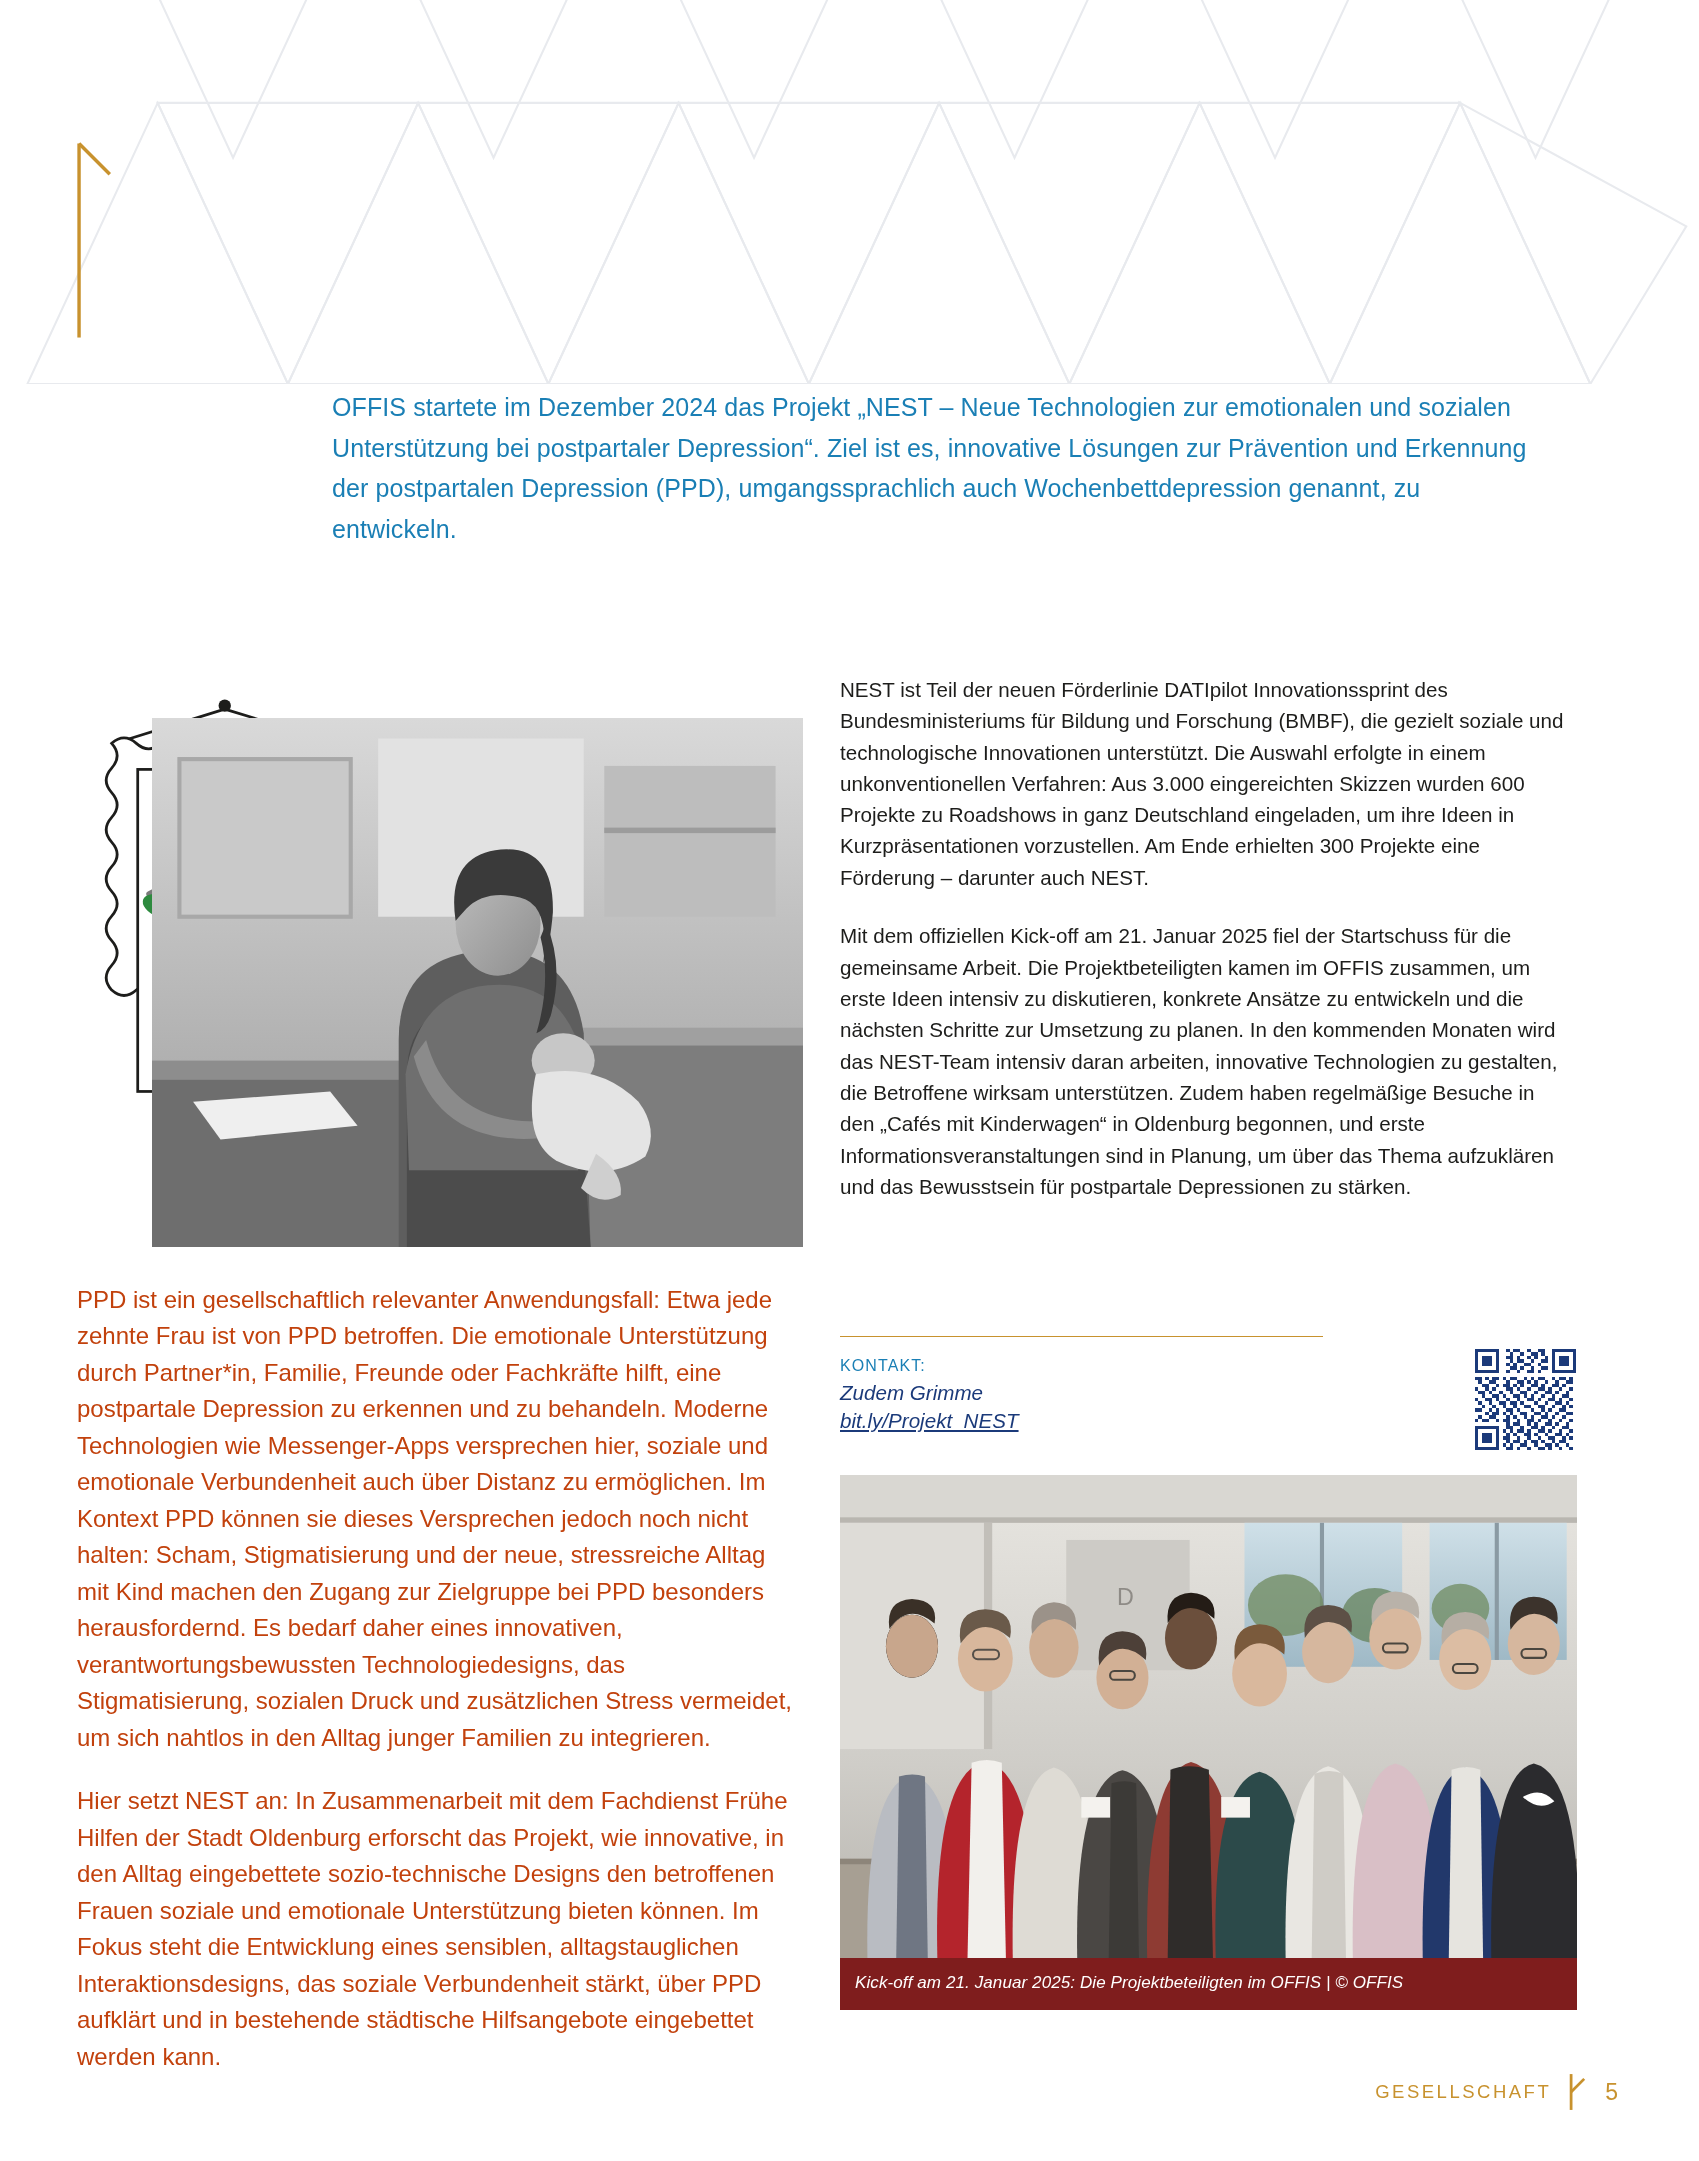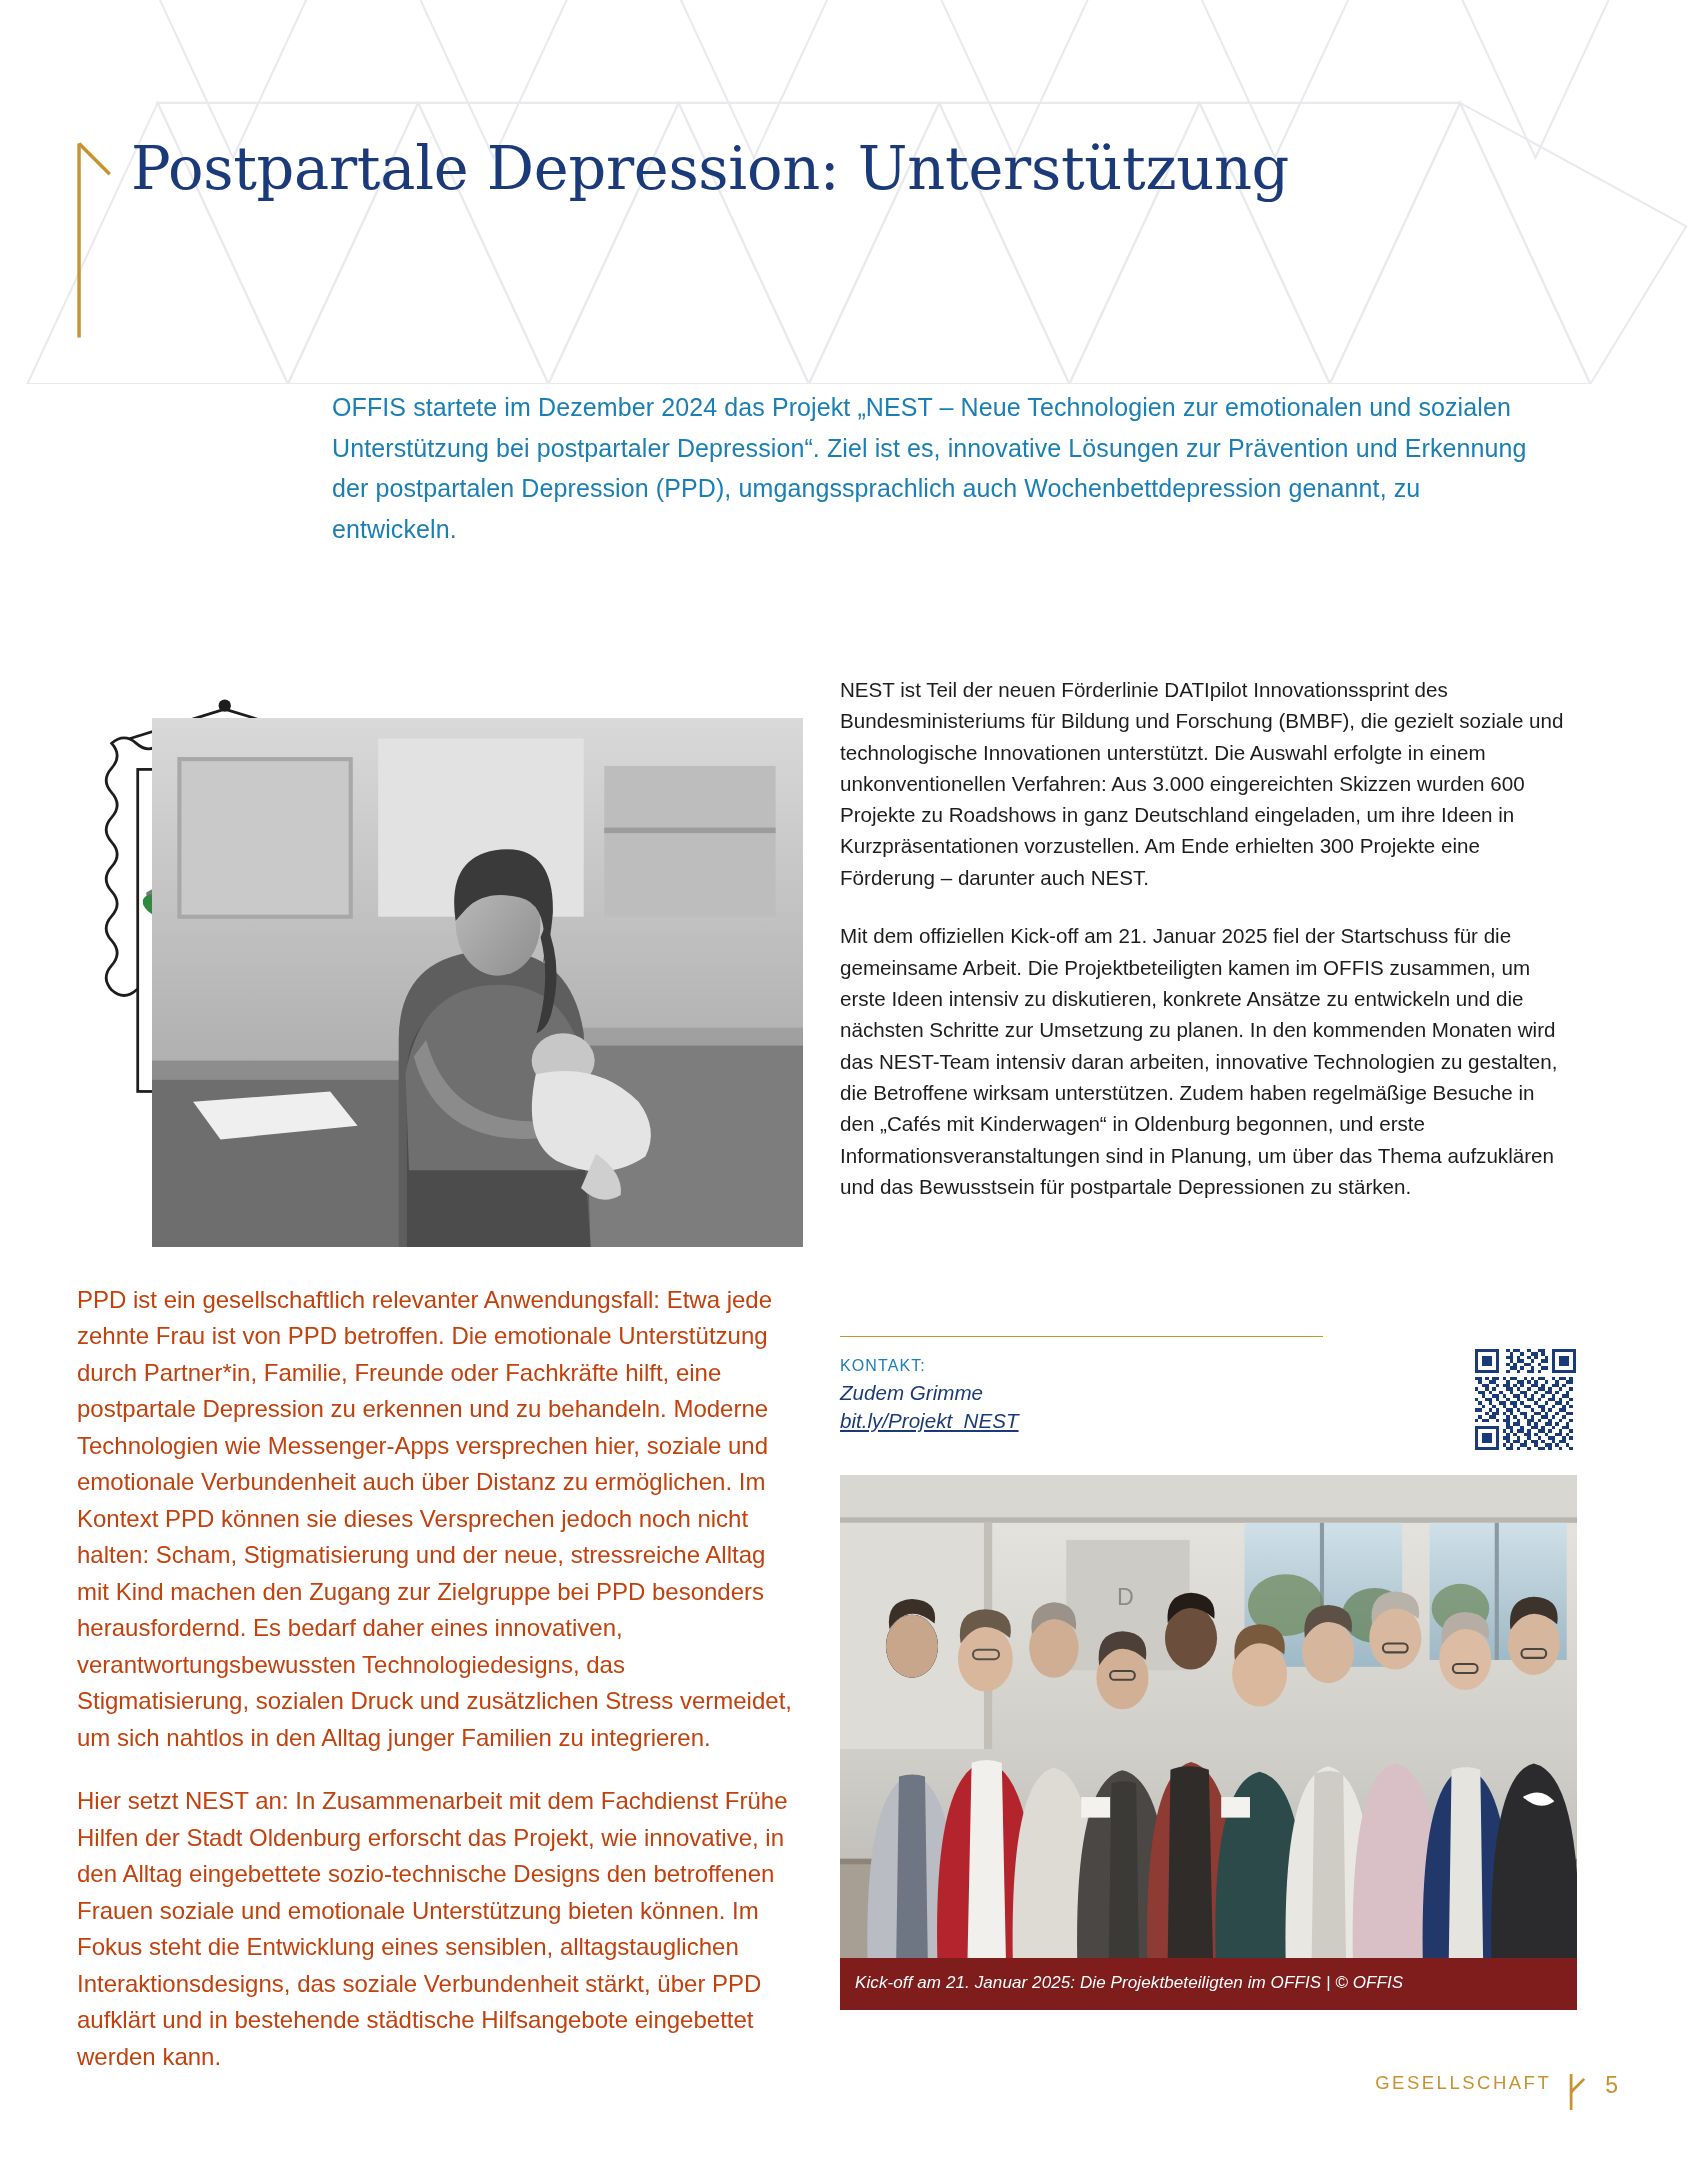--- a/index.html
+++ b/index.html
@@ -184,20 +184,21 @@
     font-style: italic;
     letter-spacing: 0.1px;
   }
 
   
   .footer {
     position: absolute;
     right: 82px;
     bottom: 49px;
     display: flex;
+    align-items: center;
     gap: 18px;
     z-index: 4;
   }
   .footer-section {
     color: #c8922e;
     font-size: 18.5px;
     letter-spacing: 2.5px;
   }
   .footer-bracket { width: 18px; height: 40px; }
   .footer-page {
@@ -233,21 +234,21 @@
     <path d="M2050 -180 L2240 230 L2430 -180 Z"></path>
   </g>
 </svg>
 
 <div class="title-wrap">
   <svg class="title-bracket" viewBox="0 0 60 290" aria-hidden="true">
     <path d="M3 3 L3 287" stroke="#c8922e" stroke-width="5" fill="none"></path>
     <path d="M3 3 L48 48" stroke="#c8922e" stroke-width="5" fill="none"></path>
   </svg>
   <h1 class="doc-title">
-    <span>Postpartale Depression: Unterstützung</span><br>
+    <br>
   </h1>
 </div>
 
 <div class="lede">OFFIS startete im Dezember 2024 das Projekt „NEST – Neue Technologien zur emotionalen und sozialen Unterstützung bei postpartaler Depression“. Ziel ist es, innovative Lösungen zur Prävention und Erkennung der postpartalen Depression (PPD), umgangssprachlich auch Wochenbettdepression genannt, zu entwickeln.</div>
 
 <svg class="illustration frame-svg" viewBox="0 0 1050 845" aria-hidden="true">
 
   <path d="M205 60 L60 105 M205 60 L352 105" stroke="#1d1d1b" stroke-width="4" fill="none"></path>
   <circle cx="205" cy="55" r="9" fill="#1d1d1b"></circle>
 

